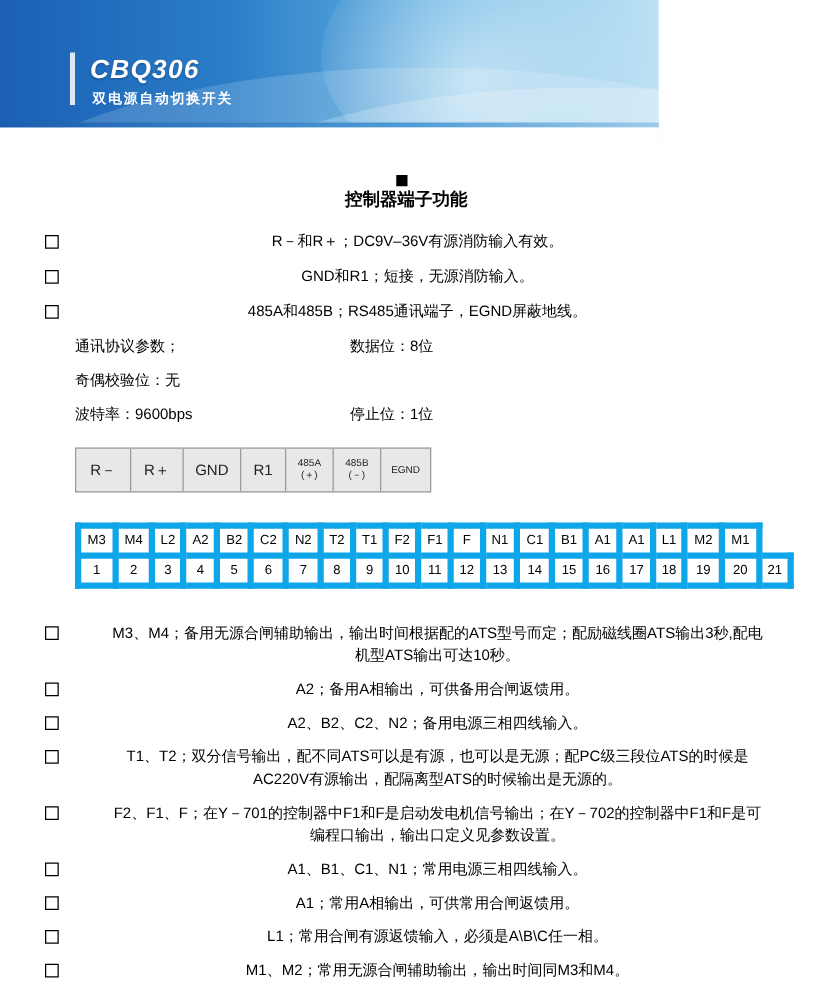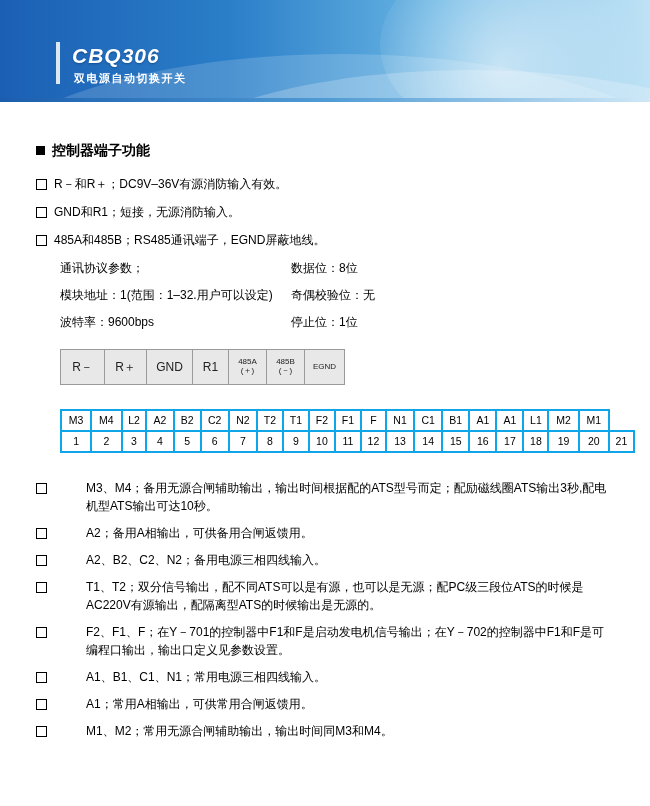--- a/index.html
+++ b/index.html
@@ -11,21 +11,21 @@
     height: 806px;
     background: #ffffff;
     font-family: "Liberation Sans", sans-serif;
     color: #000000;
     overflow: hidden;
   }
 
   
   .banner {
     position: relative;
-    width: 650px;
+    width: 527px;
     height: 116px;
     overflow: hidden;
     background: linear-gradient(90deg, #1b5fb4 0%, #2a7ec8 35%, #6ab6e4 68%, #bfe2f5 100%);
   }
   .banner-wave1 {
     position: absolute;
     left: -40px;
     top: 54px;
     width: 760px;
     height: 140px;
@@ -131,20 +131,21 @@
     padding: 18px 36px 0 36px;
     font-size: 12px;
     line-height: 1.5;
   }
   .section-title {
     font-size: 14px;
     font-weight: bold;
     margin: 6px 0 14px 0;
     display: flex;
     align-items: center;
+    flex-direction: column;
   }
   .sq {
     display: inline-block;
     width: 9px;
     height: 9px;
     background: #000;
     margin-right: 7px;
   }
   .bullet-line {
     margin: 0 0 10px 0;
@@ -155,28 +156,28 @@
     display: inline-block;
     min-width: 9px;
     width: 9px;
     height: 9px;
     border: 1px solid #000;
     margin: 4px 7px 0 0;
     background: #fff;
   }
   .bullet-text {
     flex: 1;
+    text-align: center;
   }
   .indent-rows {
     margin: 10px 0 14px 24px;
   }
   .indent-row {
     display: flex;
     margin-bottom: 9px;
-    gap: 11px;
   }
   .indent-row .c1 { width: 220px; }
   .indent-row .c2 { flex: 1; }
 
   
   .strip1 {
     margin: 18px 0 0 24px;
     display: flex;
     border: 1px solid #9a9a9a;
     width: 283px;
@@ -197,21 +198,21 @@
   .strip1 .cell:last-child { border-right: none; }
   .strip1 .cell.small { font-size: 8px; line-height: 1.1; align-items: center; }
 
   
   .strip2 {
     margin: 24px 0 0 24px;
     border-collapse: collapse;
     width: 575px;
   }
   .strip2 td {
-    border: 2px solid #0ea5e9;
+    border: 5px solid #0ea5e9;
     text-align: center;
     font-size: 10.5px;
     height: 19px;
     padding: 0;
   }
   .strip2 tr.top td { background: #ffffff; }
   .strip2 tr.bot td { background: #ffffff; }
 
   .notes {
     margin-top: 26px;
@@ -253,21 +254,20 @@
       <span class="bullet-text">485A和485B；RS485通讯端子，EGND屏蔽地线。</span>
     </div>
   </div>
 
   <div class="indent-rows">
     <div class="indent-row">
       <span class="c1">通讯协议参数；</span>
       <span class="c2">数据位：8位</span>
     </div>
     <div class="indent-row">
-      <span class="c1">模块地址：1(范围：1–32.用户可以设定)</span>
       <span class="c2">奇偶校验位：无</span>
     </div>
     <div class="indent-row">
       <span class="c1">波特率：9600bps</span>
       <span class="c2">停止位：1位</span>
     </div>
   </div>
 
   <div class="strip1">
     <div class="cell" style="width:44px">
@@ -369,17 +369,21 @@
     <div class="bullet-line">
       <span class="chk"></span>
       <span class="bullet-text">A1、B1、C1、N1；常用电源三相四线输入。</span>
     </div>
     <div class="bullet-line">
       <span class="chk"></span>
       <span class="bullet-text">A1；常用A相输出，可供常用合闸返馈用。</span>
     </div>
     <div class="bullet-line">
       <span class="chk"></span>
+      <span class="bullet-text">L1；常用合闸有源返馈输入，必须是A\B\C任一相。</span>
+    </div>
+    <div class="bullet-line">
+      <span class="chk"></span>
       <span class="bullet-text">M1、M2；常用无源合闸辅助输出，输出时间同M3和M4。</span>
     </div>
   </div>
 
 </div>
 
 </body></html>

